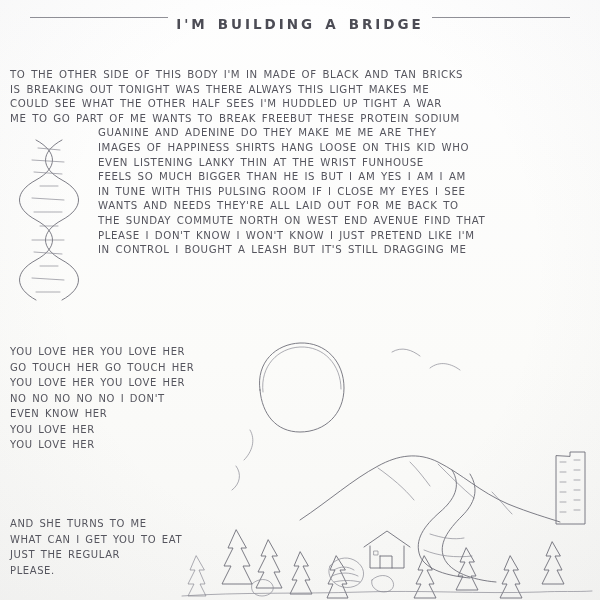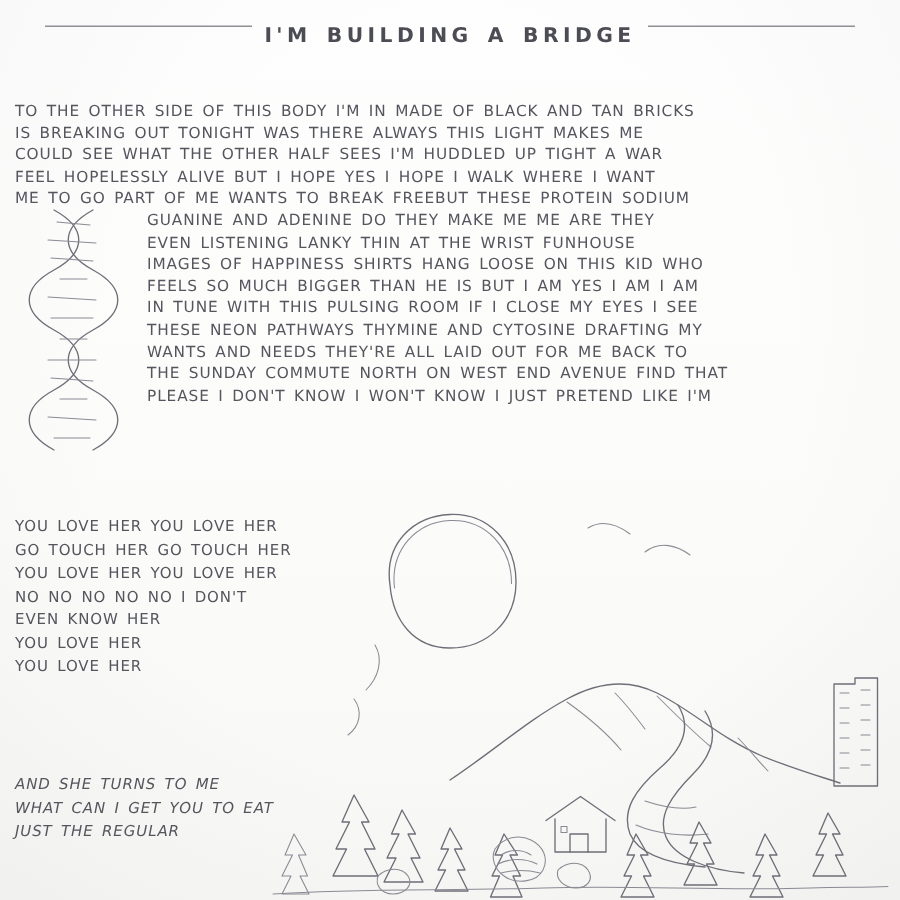--- a/index.html
+++ b/index.html
@@ -84,21 +84,20 @@
     left: 10px;
     width: 230px;
   }
   #left-verse .verse-line { font-size: 10px; line-height: 15.5px; }
 
   #closing-verse {
     position: absolute;
     top: 516px;
     left: 10px;
     width: 240px;
-    font-style: italic;
   }
   #closing-verse .verse-line { font-size: 10px; line-height: 15.5px; }
 
   
   #drawing-layer {
     position: absolute;
     inset: 0;
     pointer-events: none;
   }
   #drawing-layer svg {
@@ -130,47 +129,47 @@
   <div id="title-row">
     <div id="title-rule-left"></div>
     <div id="doc-title" class="handwriting">I'M BUILDING A BRIDGE</div>
     <div id="title-rule-right"></div>
   </div>
 
   <div id="verse-block">
     <div class="verse-line handwriting">TO THE OTHER SIDE OF THIS BODY I'M IN MADE OF BLACK AND TAN BRICKS</div>
     <div class="verse-line handwriting">IS BREAKING OUT TONIGHT WAS THERE ALWAYS THIS LIGHT MAKES ME</div>
     <div class="verse-line handwriting">COULD SEE WHAT THE OTHER HALF SEES I'M HUDDLED UP TIGHT A WAR</div>
-    <div class="verse-line handwriting">FEEL HOPELESSLY ALIVE BUT I HOPE YES I HOPE I WALK WHERE I WANT</div>
     <div class="verse-line handwriting">ME TO GO PART OF ME WANTS TO BREAK FREEBUT THESE PROTEIN SODIUM</div>
     <div class="verse-line handwriting indent-1">GUANINE AND ADENINE DO THEY MAKE ME ME ARE THEY</div>
+    <div class="verse-line handwriting indent-1">IMAGES OF HAPPINESS SHIRTS HANG LOOSE ON THIS KID WHO</div>
     <div class="verse-line handwriting indent-1">EVEN LISTENING LANKY THIN AT THE WRIST FUNHOUSE</div>
-    <div class="verse-line handwriting indent-1">IMAGES OF HAPPINESS SHIRTS HANG LOOSE ON THIS KID WHO</div>
     <div class="verse-line handwriting indent-1">FEELS SO MUCH BIGGER THAN HE IS BUT I AM YES I AM I AM</div>
     <div class="verse-line handwriting indent-1">IN TUNE WITH THIS PULSING ROOM IF I CLOSE MY EYES I SEE</div>
-    <div class="verse-line handwriting indent-1">THESE NEON PATHWAYS THYMINE AND CYTOSINE DRAFTING MY</div>
     <div class="verse-line handwriting indent-1">WANTS AND NEEDS THEY'RE ALL LAID OUT FOR ME BACK TO</div>
     <div class="verse-line handwriting indent-1">THE SUNDAY COMMUTE NORTH ON WEST END AVENUE FIND THAT</div>
     <div class="verse-line handwriting indent-1">PLEASE I DON'T KNOW I WON'T KNOW I JUST PRETEND LIKE I'M</div>
+    <div class="verse-line handwriting indent-1">IN CONTROL I BOUGHT A LEASH BUT IT'S STILL DRAGGING ME</div>
   </div>
 
   <div id="left-verse">
     <div class="verse-line handwriting">YOU LOVE HER YOU LOVE HER</div>
     <div class="verse-line handwriting">GO TOUCH HER GO TOUCH HER</div>
     <div class="verse-line handwriting">YOU LOVE HER YOU LOVE HER</div>
     <div class="verse-line handwriting">NO NO NO NO NO I DON'T</div>
     <div class="verse-line handwriting">EVEN KNOW HER</div>
     <div class="verse-line handwriting">YOU LOVE HER</div>
     <div class="verse-line handwriting">YOU LOVE HER</div>
   </div>
 
   <div id="closing-verse">
     <div class="verse-line handwriting">AND SHE TURNS TO ME</div>
     <div class="verse-line handwriting">WHAT CAN I GET YOU TO EAT</div>
     <div class="verse-line handwriting">JUST THE REGULAR</div>
+    <div class="verse-line handwriting">PLEASE.</div>
   </div>
 
   <div id="drawing-layer">
     <svg width="600" height="600" viewBox="0 0 600 600" xmlns="http://www.w3.org/2000/svg">
 
       <g>
         <path class="ink" d="M36,140 C58,152 58,168 36,180 C14,192 14,208 36,220 C58,232 58,248 36,260 C14,272 14,288 36,300"></path>
         <path class="ink" d="M62,140 C40,152 40,168 62,180 C84,192 84,208 62,220 C40,232 40,248 62,260 C84,272 84,288 62,300"></path>
         <path class="ink-light" d="M38,148 L60,150"></path>
         <path class="ink-light" d="M32,160 L64,162"></path>

